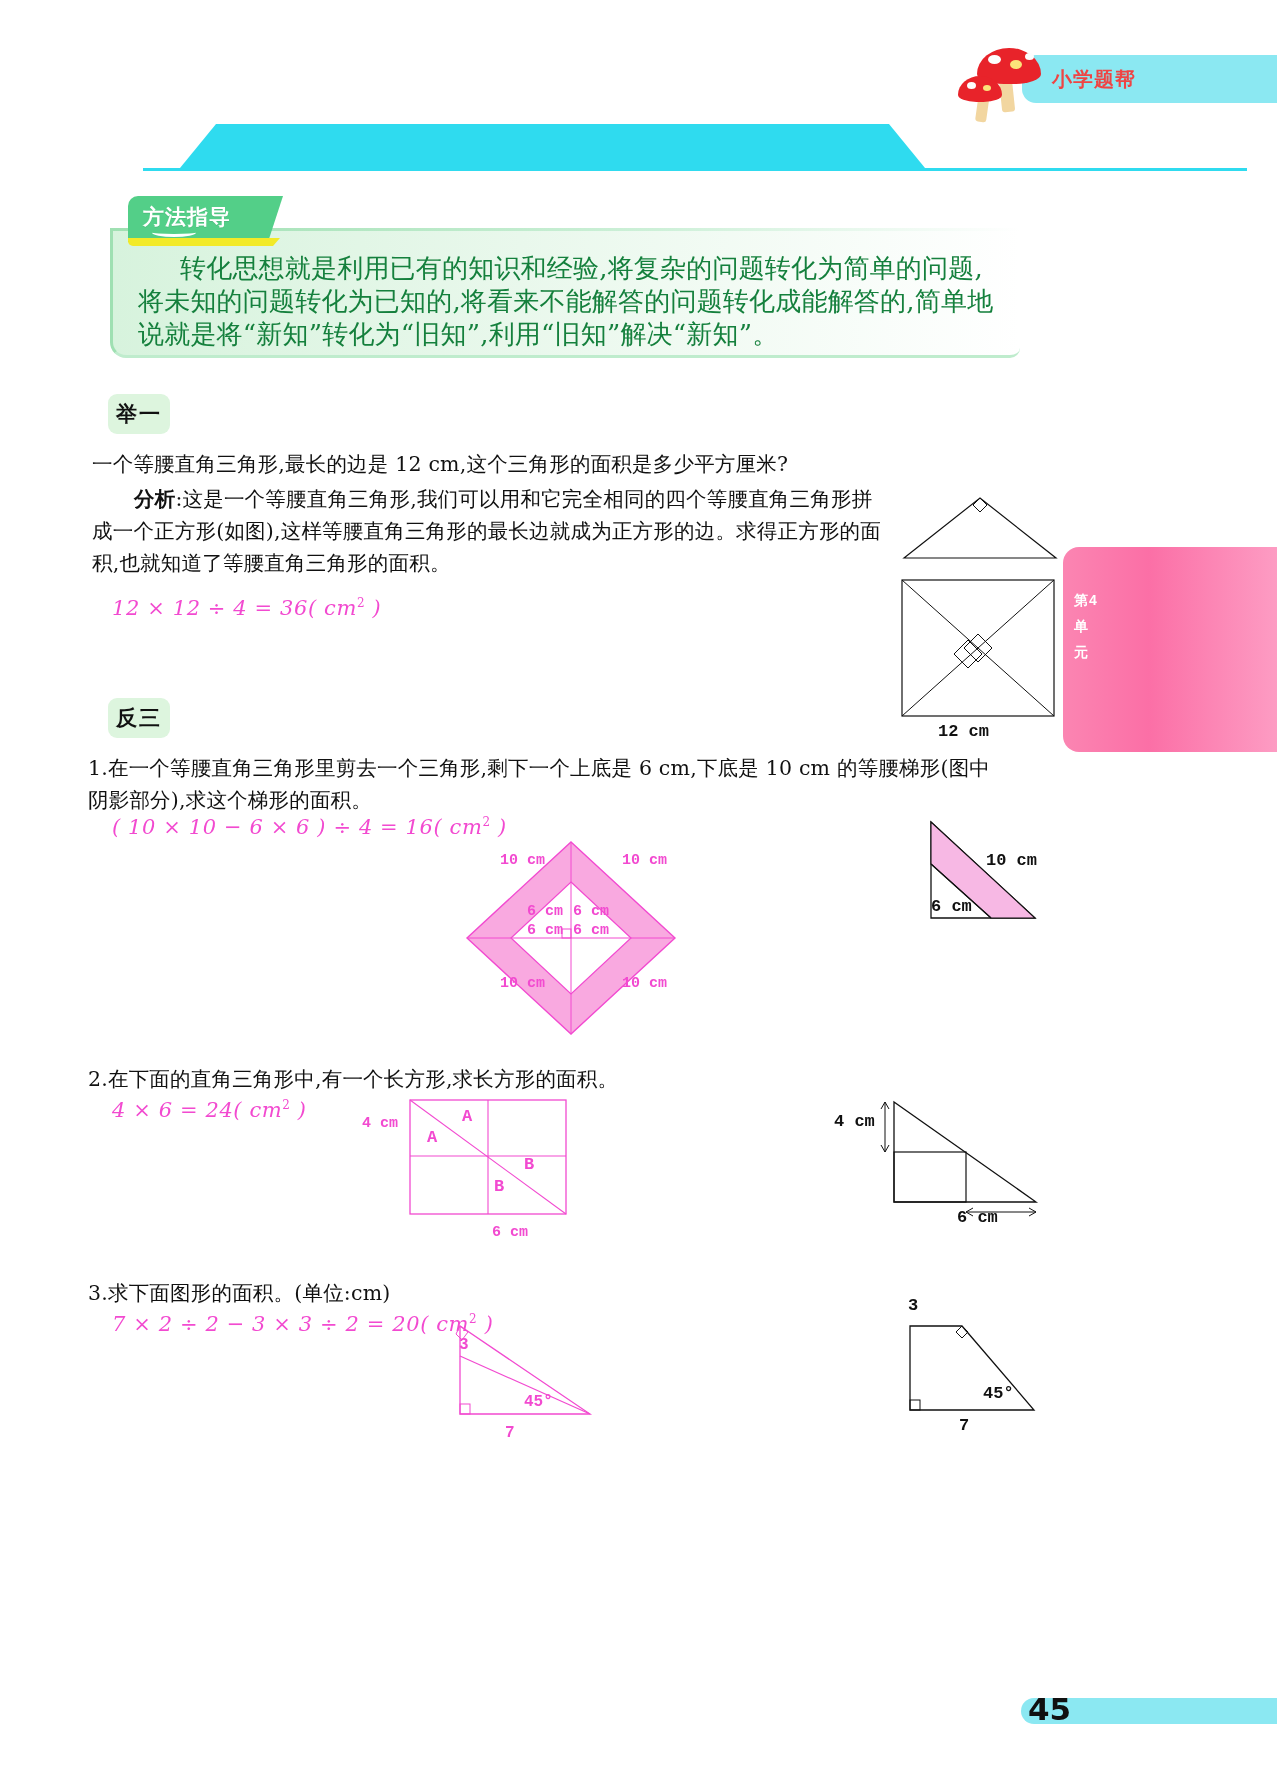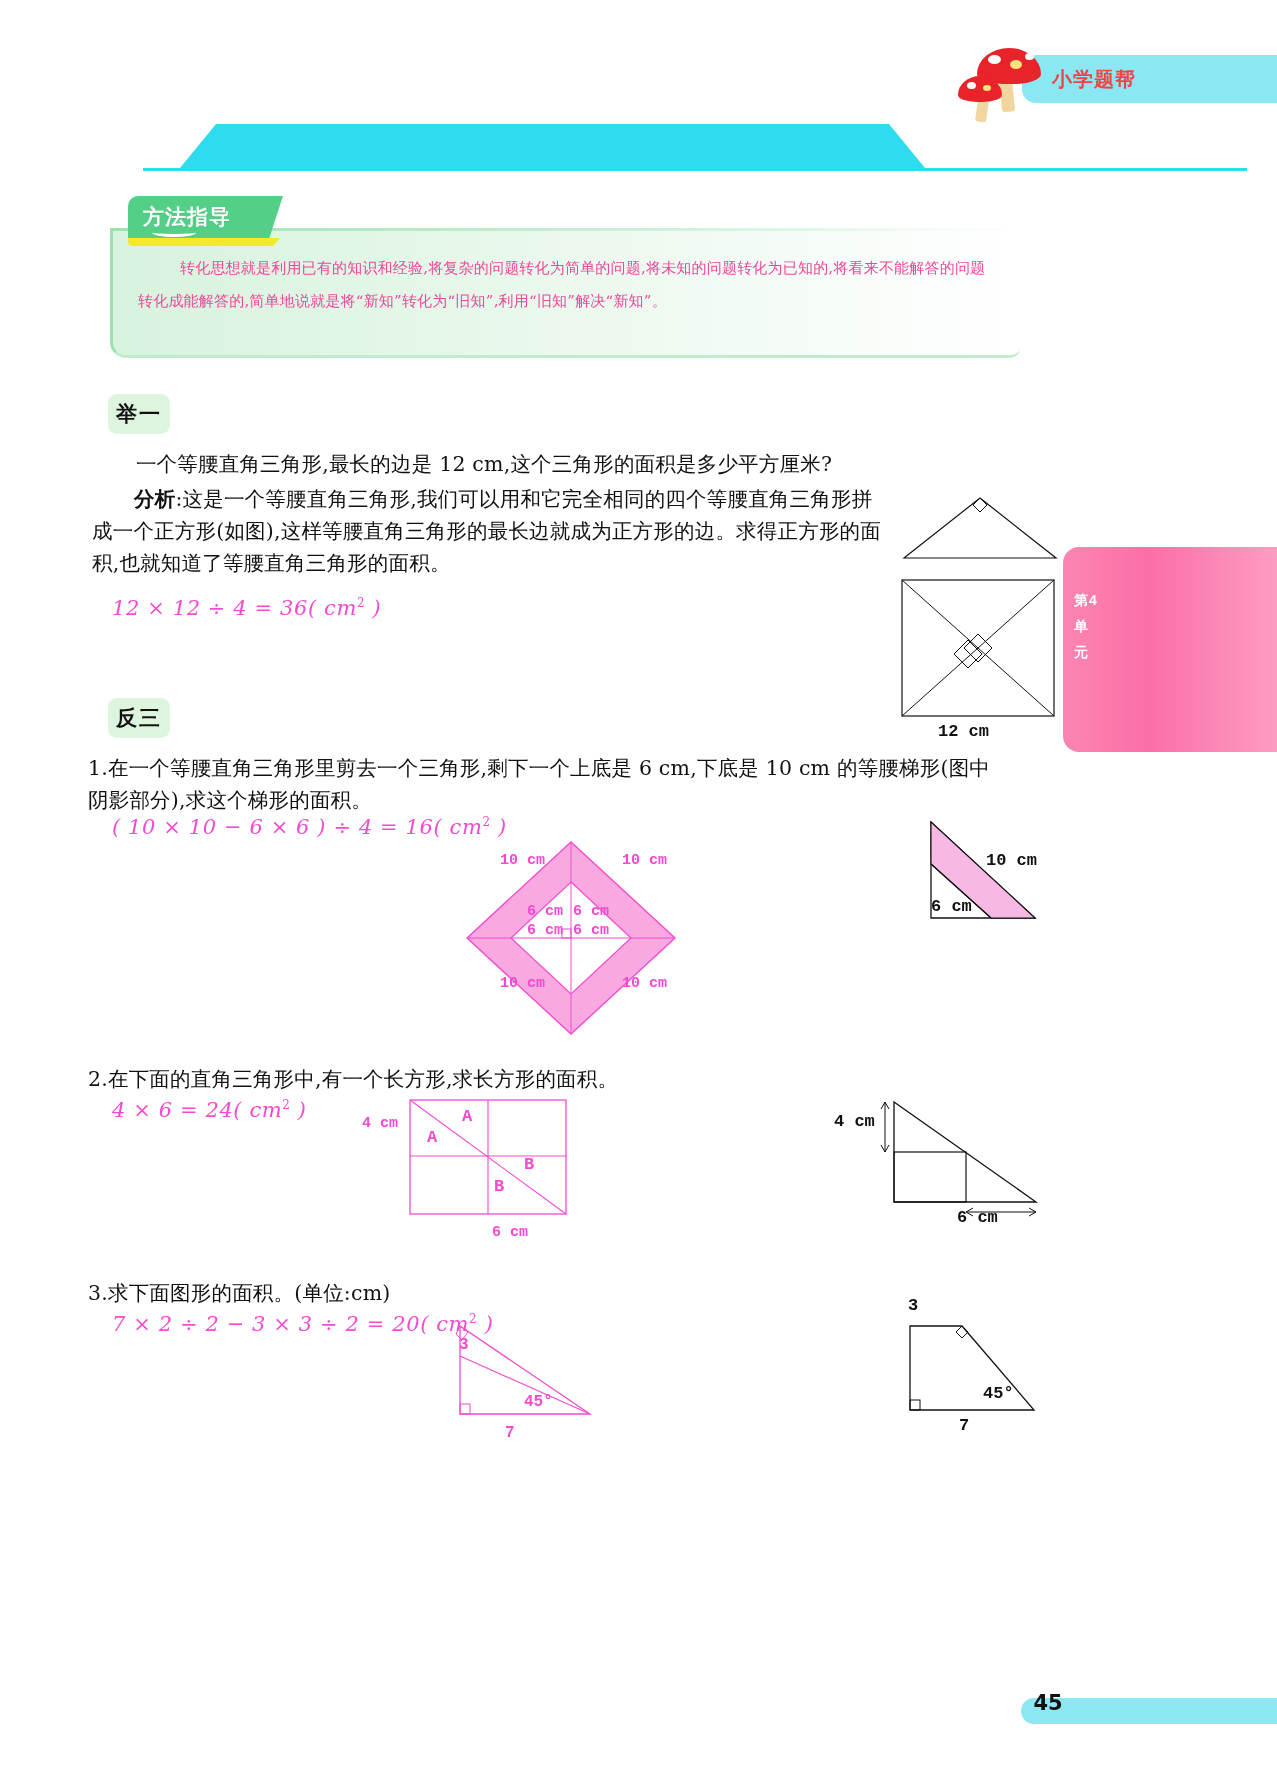--- a/index.html
+++ b/index.html
@@ -127,23 +127,23 @@
     left: 152px; top: 228px;
     width: 44px; height: 9px;
     border-bottom: 3px solid #ffffff;
     border-radius: 0 0 50% 50%;
   }
   .method-text {
     position: absolute;
     left: 138px; top: 252px;
     width: 862px;
     font-family: "DejaVu Serif", "Liberation Serif", serif;
-    font-size: 15px;
+    font-size: 26px;
     line-height: 33px;
-    color: #ec4899;
+    color: #15803d;
     text-indent: 42px;
     letter-spacing: .2px;
   }
 
   
   .sec-label {
     position: absolute;
     background: #ddf5de;
     border-radius: 9px;
     font-family: "DejaVu Sans", sans-serif;
@@ -208,24 +208,24 @@
     left: 1021px; top: 1698px;
     width: 256px; height: 26px;
     background: #8be8f2;
     border-radius: 13px 0 0 13px;
   }
   .pagenum {
     position: absolute;
     left: 1028px; top: 1691px;
     width: 40px;
     font-family: "DejaVu Sans", sans-serif;
-    font-size: 21px;
+    font-size: 31px;
     font-weight: bold;
     color: #111;
-    text-align: center;
+    text-align: right;
   }
 
   
   .fig { position: absolute; }
 
   .dimlabel {
     position: absolute;
     font-family: Liberation Mono, monospace;
     font-size: 17px;
     font-weight: bold;
@@ -260,21 +260,21 @@
 <div class="method-box"></div>
 <div class="method-box-topline"></div>
 <div class="method-tag"></div>
 <div class="method-tag-under"></div>
 <div class="method-tag-text">方法指导</div>
 <div class="method-tag-swoosh"></div>
 <div class="method-text">转化思想就是利用已有的知识和经验,将复杂的问题转化为简单的问题,将未知的问题转化为已知的,将看来不能解答的问题转化成能解答的,简单地说就是将“新知”转化为“旧知”,利用“旧知”解决“新知”。</div>
 
 <div class="sec-label" id="sec-juyi">举一</div>
 
-<div class="btext" style="left:84px; top:448px; width:800px;text-align:center;">一个等腰直角三角形,最长的边是 12 cm,这个三角形的面积是多少平方厘米?</div>
+<div class="btext" style="left:92px; top:448px; width:800px;">一个等腰直角三角形,最长的边是 12 cm,这个三角形的面积是多少平方厘米?</div>
 
 <div class="btext" style="left:92px; top:483px; width:800px; text-indent:42px;">
   <span class="fz">分析</span><span>:这是一个等腰直角三角形,我们可以用和它完全相同的四个等腰直角三角形拼成一个正方形(如图),这样等腰直角三角形的最长边就成为正方形的边。求得正方形的面积,也就知道了等腰直角三角形的面积。</span>
 </div>
 
 <div class="ans" style="left:112px; top:596px;">
   <span>12 × 12 ÷ 4 = 36( cm</span><sup>2</sup><span> )</span>
 </div>
 
 <svg class="fig" style="left:900px; top:492px;" width="160" height="70" viewBox="0 0 160 70">

